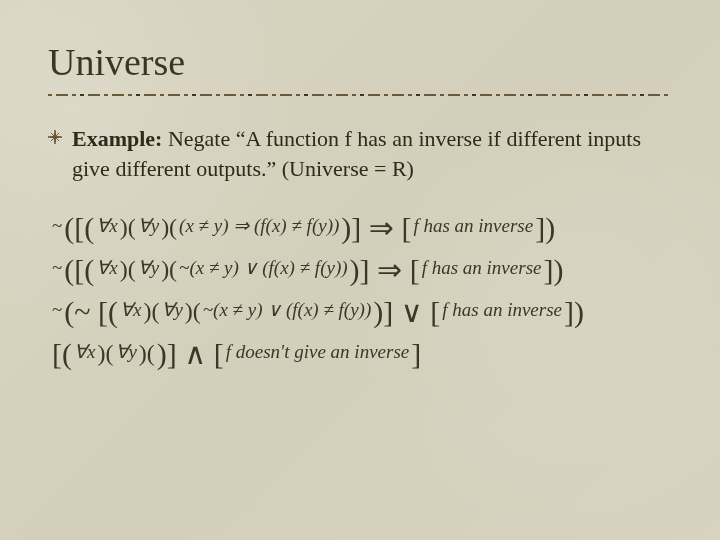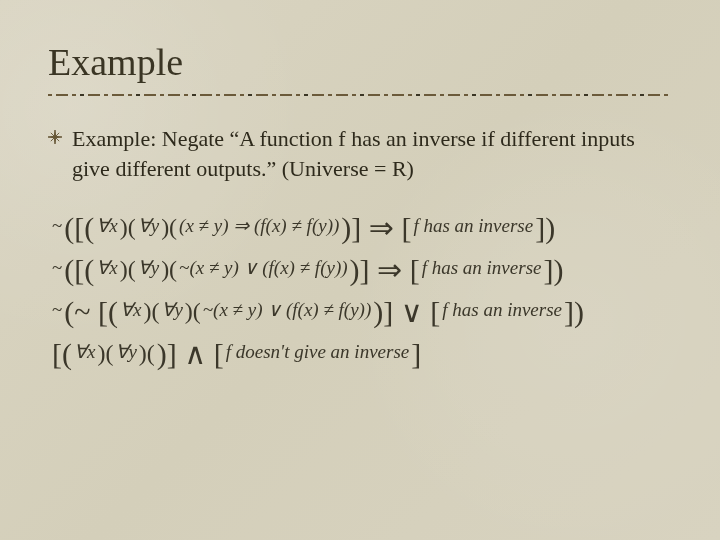--- a/index.html
+++ b/index.html
@@ -59,21 +59,21 @@
     margin-top: 6px;
     margin-right: 10px;
     position: relative;
   }
   .bullet svg { display: block; }
   .prompt {
     font-size: 22px;
     line-height: 1.35;
     color: #2e2a1c;
   }
-  .prompt .label { font-weight: normal; }
+  .prompt .label { font-weight: bold; }
   .math-block {
     font-family: 'Times New Roman', Times, serif;
     font-size: 19px;
     color: #3b372a;
     line-height: 2.2;
     padding-left: 4px;
   }
   .math-line {
     white-space: nowrap;
     display: flex;
@@ -84,21 +84,21 @@
   .mid { font-size: 24px; line-height: 0; position: relative; top: 1px; }
   .it { font-style: italic; }
 </style>
 </head>
 <body>
 
 <div class="texture"></div>
 
 <div class="content">
 
-  <h1 class="title">Example</h1>
+  <h1 class="title">Universe</h1>
 
   <div class="divider"></div>
 
   <div class="bullet-row">
     <span class="bullet">
       <svg viewBox="0 0 20 20" width="14" height="14">
         <path d="M10 0 L11 9 L20 10 L11 11 L10 20 L9 11 L0 10 L9 9 Z M4 4 L9.5 9.5 M16 4 L10.5 9.5 M4 16 L9.5 10.5 M16 16 L10.5 10.5" stroke="#5a4a2a" stroke-width="1.2" fill="#7a6a3f"></path>
       </svg>
     </span>
     <p class="prompt">

